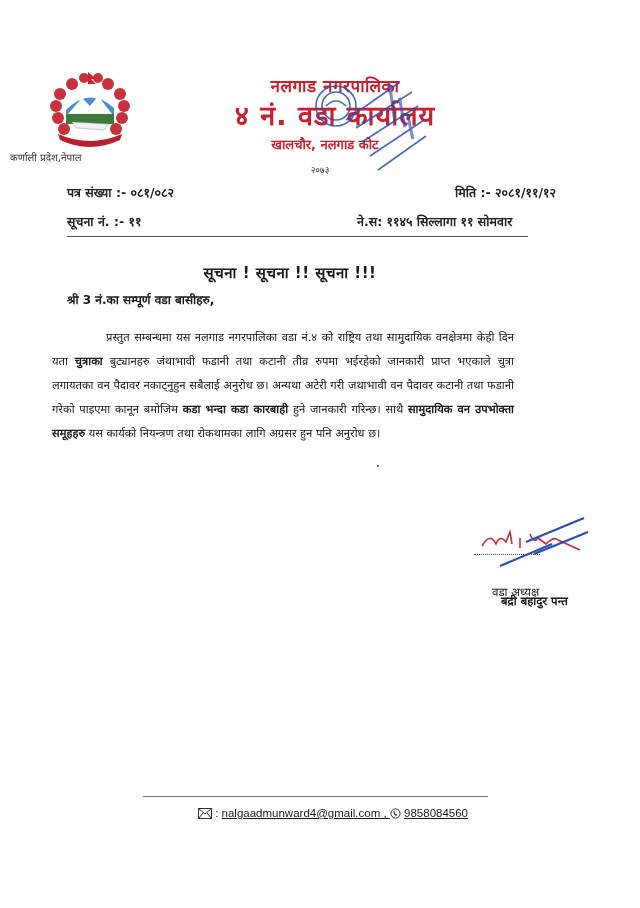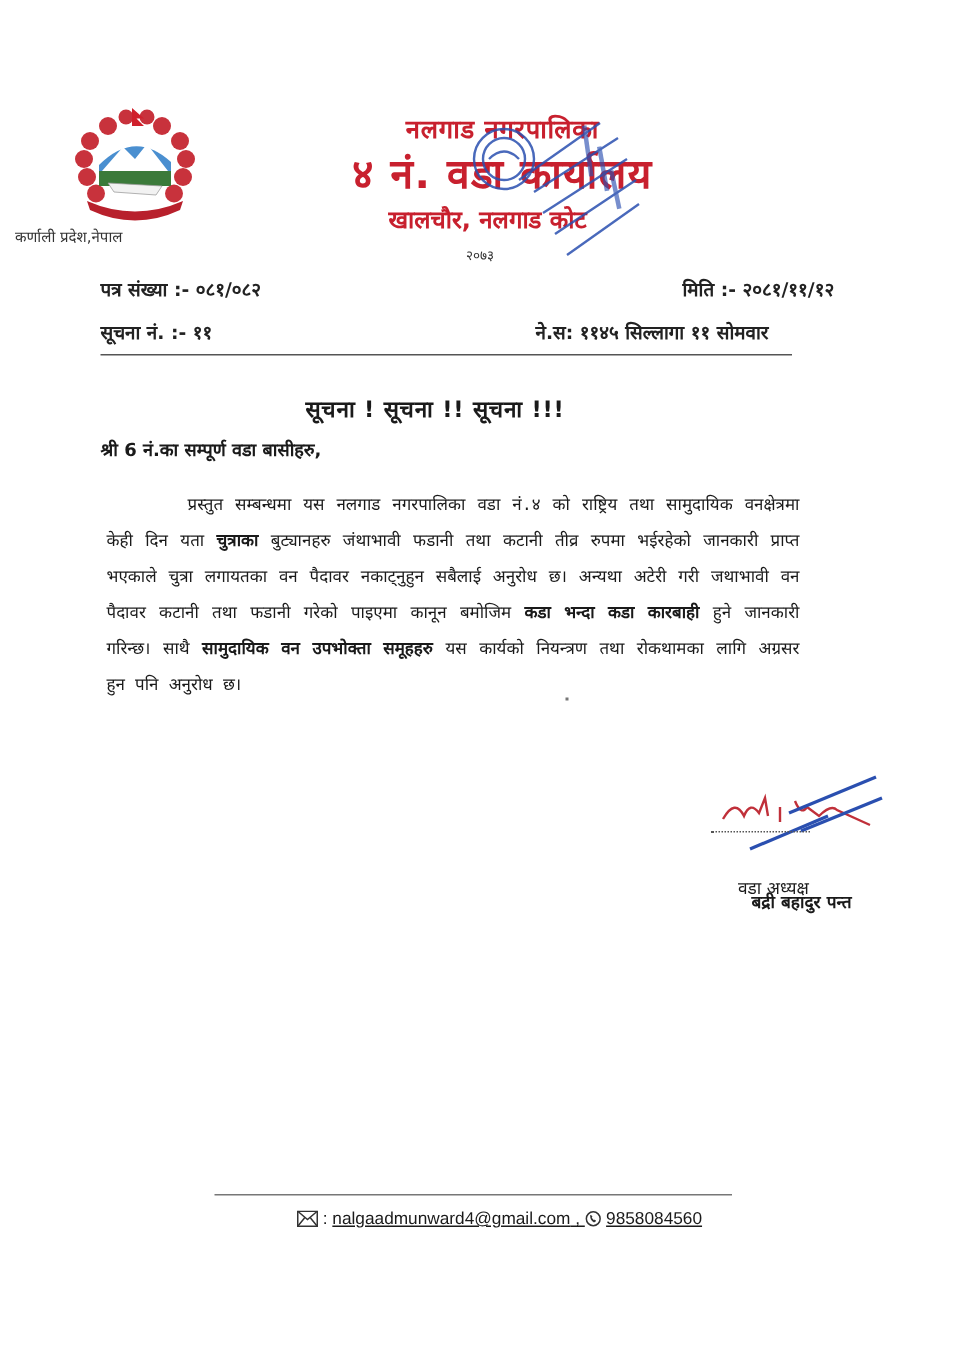--- a/index.html
+++ b/index.html
@@ -40,21 +40,21 @@
       font-weight: bold;
       font-size: 27px;
       letter-spacing: 1px;
     }
     .address {
       left: 0; width: 640px; top: 135px;
       text-align: center;
       padding-left: 10px;
       box-sizing: border-box;
       color: #c8202e;
-      font-size: 16px;
+      font-size: 13px;
       font-weight: bold;
     }
     .province {
       left: 0; width: 640px; top: 150px;
       text-align: left;
       padding-left: 10px;
       box-sizing: border-box;
       color: #333;
       font-size: 10px;
     }
@@ -97,26 +97,25 @@
       letter-spacing: 0.5px;
     }
 
     .salutation {
       left: 67px; top: 291px;
       font-size: 12px;
       font-weight: bold;
     }
 
     .body-text {
-      left: 71px; top: 326px; width: 462px;
+      left: 52px; top: 326px; width: 462px;
       font-size: 11.3px;
       line-height: 24px;
       text-align: justify;
       color: #1a1a1a;
-      font-family: Liberation Mono, monospace;
     }
     .body-text .indent { display: inline-block; width: 54px; }
     .body-text b { font-weight: bold; }
 
     .stray-dot {
       left: 377px; top: 465px; width: 2px; height: 2px;
       background: #777;
     }
 
     
@@ -229,21 +228,21 @@
 <div class="abs ref-row notice-no">
   <span>सूचना नं. :-</span>
   <span>११</span>
 </div>
 <div class="abs ref-row nepal-sambat">ने.स: ११४५ सिल्लागा ११  सोमवार</div>
 
 <div class="abs divider"></div>
 
 <div class="abs notice-heading">सूचना ! सूचना !! सूचना !!!</div>
 
-<div class="abs salutation">श्री 6 नं.का सम्पूर्ण वडा बासीहरु,</div>
+<div class="abs salutation">श्री 3 नं.का सम्पूर्ण वडा बासीहरु,</div>
 
 <div class="abs body-text">
   <span class="indent"></span><span>प्रस्तुत सम्बन्धमा यस नलगाड नगरपालिका वडा नं.४ को राष्ट्रिय तथा सामुदायिक वनक्षेत्रमा केही दिन यता </span><b>चुत्राका</b><span>  बुट्यानहरु जंथाभावी फडानी तथा कटानी तीव्र रुपमा भईरहेको जानकारी प्राप्त भएकाले चुत्रा लगायतका वन पैदावर नकाट्नुहुन सबैलाई अनुरोध  छ। अन्यथा अटेरी गरी जथाभावी वन पैदावर कटानी तथा फडानी गरेको पाइएमा कानून बमोजिम </span><b>कडा भन्दा कडा कारबाही</b><span> हुने जानकारी गरिन्छ। साथै </span><b>सामुदायिक वन उपभोक्ता समूहहरु</b><span> यस कार्यको नियन्त्रण तथा रोकथामका लागि अग्रसर हुन पनि अनुरोध छ।</span>
 </div>
 
 <div class="abs stray-dot"></div>
 
 <div class="abs signature">
   <svg width="120" height="60" viewBox="0 0 120 60">
 

